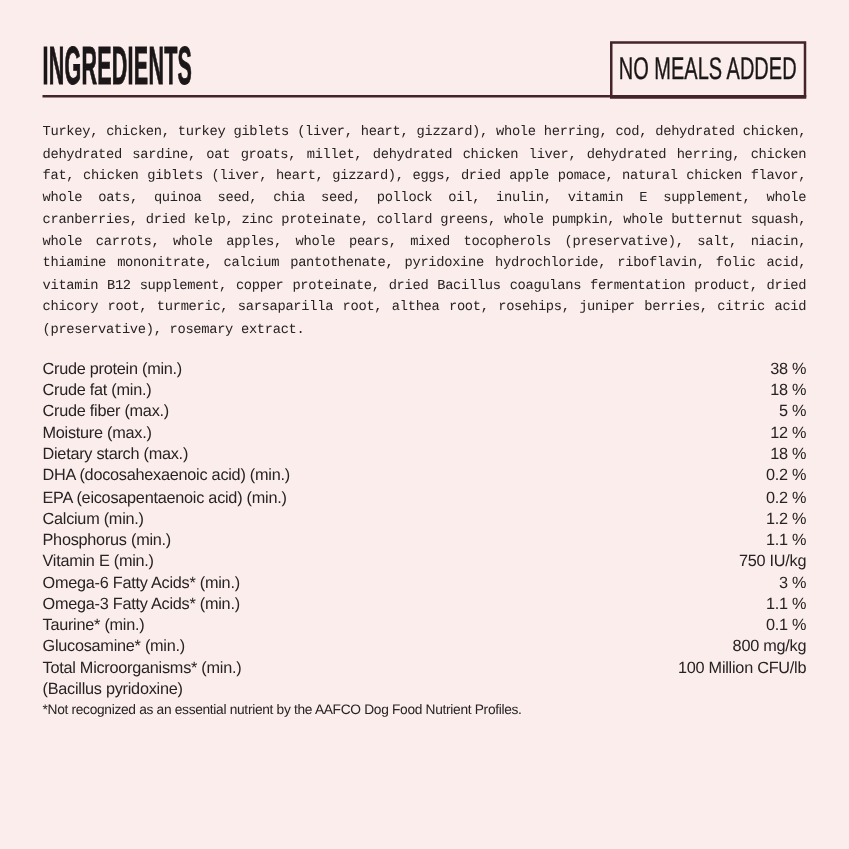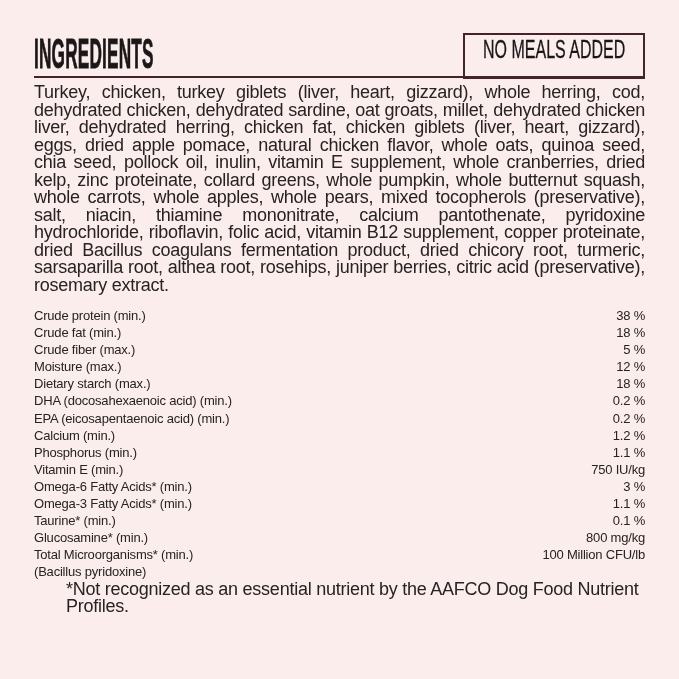--- a/index.html
+++ b/index.html
@@ -44,67 +44,68 @@
     margin-bottom: 3px;
     letter-spacing: 0.5px;
   }
 
   
   .badge-box {
     position: absolute;
     right: 0;
     top: 1px;
     bottom: -2.5px;
-    width: 182px;
+    width: 157px;
     border: 2.5px solid var(--accent);
     display: flex;
+    align-items: center;
     justify-content: center;
     overflow: visible;
   }
   .badge-label {
     display: inline-block;
     font-size: 25px;
     font-weight: 400;
     color: var(--heading);
     -webkit-text-stroke: 0.3px var(--heading);
     white-space: nowrap;
     transform: scaleX(0.64);
     transform-origin: center;
   }
 
   
   .ingredients-text {
-    margin-top: 6px;
-    font-size: 18px;
+    margin-top: 20px;
+    font-size: 11px;
     line-height: 17.5px;
     letter-spacing: -0.25px;
     text-align: justify;
     color: var(--text);
+    font-family: Liberation Mono, monospace;
   }
 
   
   .ga-table { margin-top: 13px; }
   .ga-row {
     display: flex;
     justify-content: space-between;
     align-items: baseline;
     font-size: 13px;
     line-height: 17.1px;
     letter-spacing: -0.2px;
     gap: 26px;
   }
   .ga-label { text-align: left; }
   .ga-value { text-align: center; white-space: nowrap; }
 
   .ga-footnote {
-    font-size: 18px;
+    font-size: 11px;
     line-height: 17.1px;
     letter-spacing: -0.25px;
     color: var(--text);
-    margin-left: 32px;
   }
 </style>
 </head>
 <body>
 
 <div class="page">
 
   <div class="section-header ingredients">
     <span class="section-title">INGREDIENTS</span>
     <div class="badge-box">

